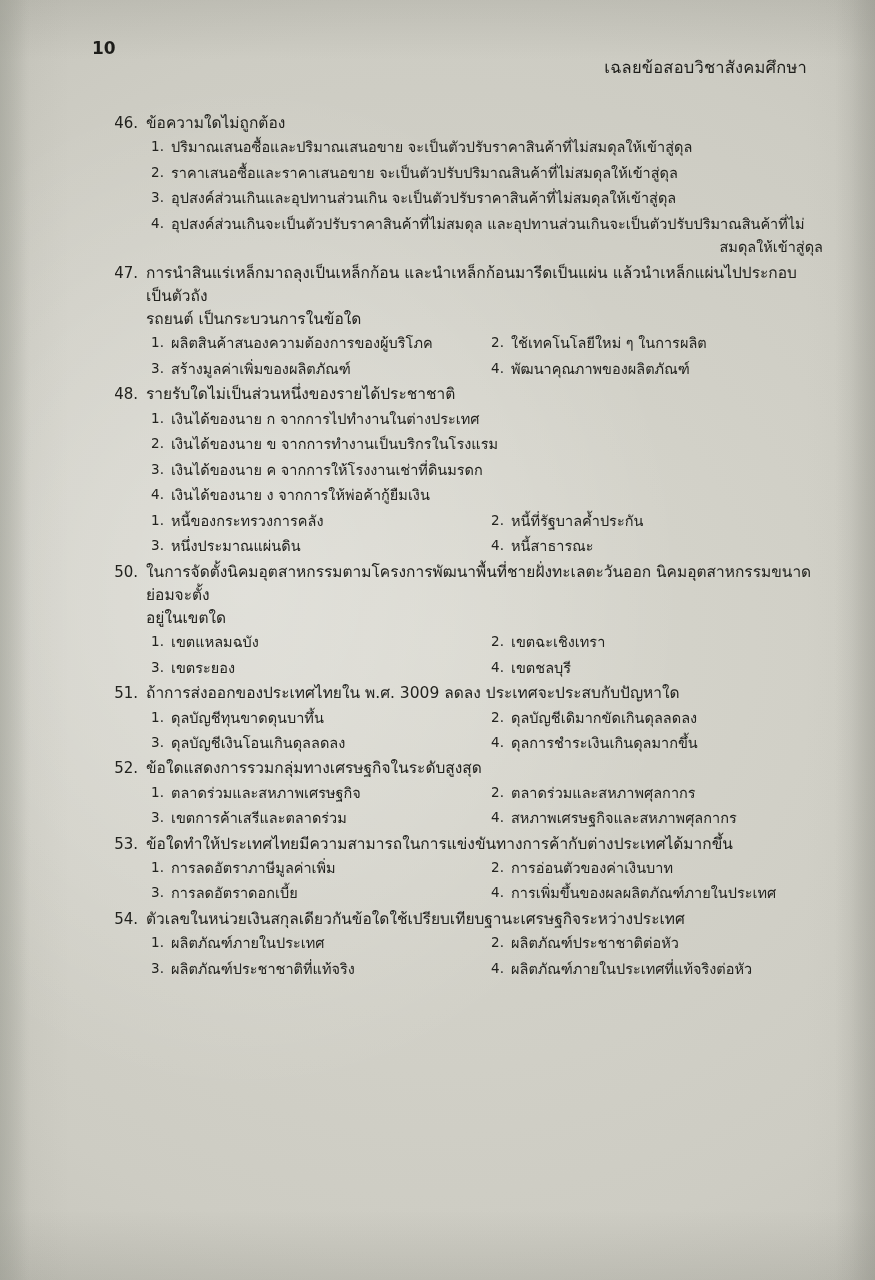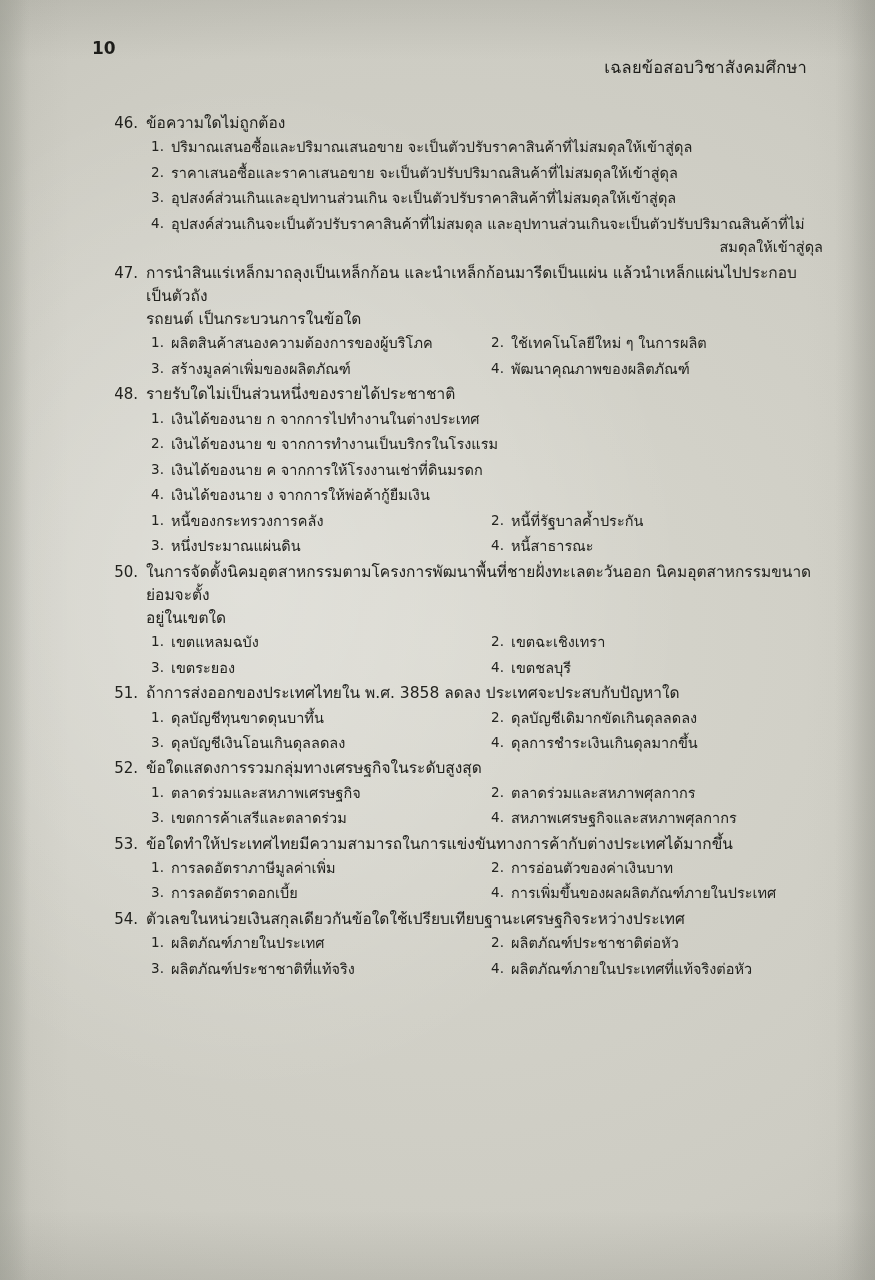--- a/index.html
+++ b/index.html
@@ -296,21 +296,21 @@
           <div class="opt">
             <span class="opt-num">4.</span>
             <span class="opt-text">เขตชลบุรี</span>
           </div>
         </div>
       </div>
 
       <div class="q">
         <div class="q-head">
           <span class="q-num">51.</span>
-          <span class="q-text">ถ้าการส่งออกของประเทศไทยใน พ.ศ. 3858 ลดลง ประเทศจะประสบกับปัญหาใด</span>
+          <span class="q-text">ถ้าการส่งออกของประเทศไทยใน พ.ศ. 3009 ลดลง ประเทศจะประสบกับปัญหาใด</span>
         </div>
         <div class="opts two-col">
           <div class="opt">
             <span class="opt-num">1.</span>
             <span class="opt-text">ดุลบัญชีทุนขาดดุนบาทึ้น</span>
           </div>
           <div class="opt">
             <span class="opt-num">2.</span>
             <span class="opt-text">ดุลบัญชีเดิมากขัดเกินดุลลดลง</span>
           </div>

